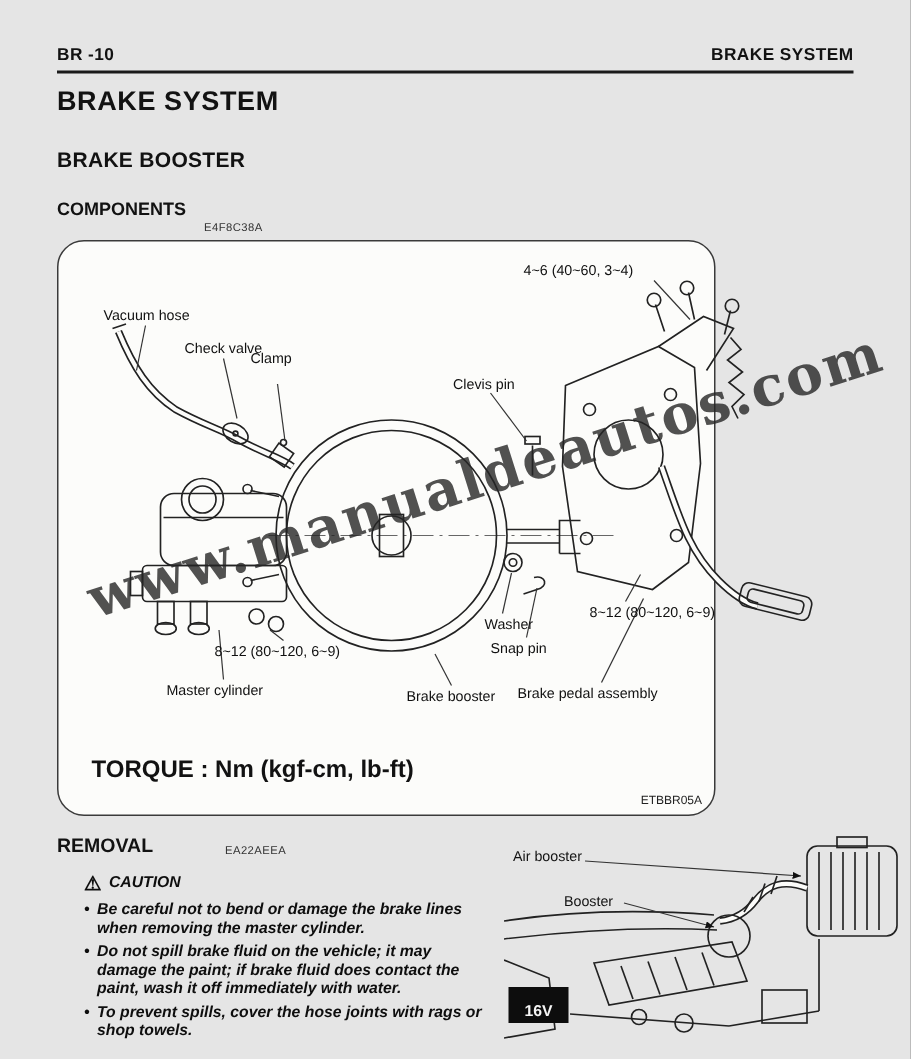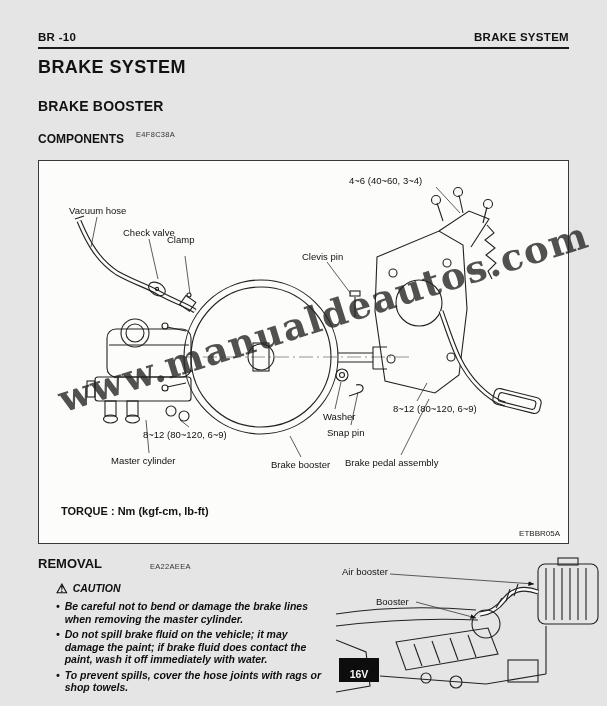--- a/index.html
+++ b/index.html
@@ -12,21 +12,21 @@
   .abs { position:absolute; }
   .hdr { font-size:11.5px; font-weight:bold; letter-spacing:.3px; }
   .rule { background:#1a1a1a; height:2px; }
   .h1 { font-size:18px; font-weight:bold; letter-spacing:.4px; }
   .h2 { font-size:14px; font-weight:bold; letter-spacing:.2px; }
   .h3 { font-size:12px; font-weight:bold; }
   .h4 { font-size:13px; font-weight:bold; }
   .code { font-size:7.5px; color:#333; letter-spacing:.3px; }
   .figbox { border:1px solid #3a3a3a; background:#fcfcfa; }
   .flabel { position:absolute; font-size:9.5px; white-space:nowrap; color:#101010; }
-  .torque-note { position:absolute; font-size:11px; font-weight:bold; }
+  .torque-note { position:absolute; font-size:16px; font-weight:bold; }
   .figcode { position:absolute; font-size:8px; color:#222; }
   .wm {
     position:absolute; left:14px; top:218px;
     font-family:"DejaVu Serif", serif; font-weight:bold;
     font-size:37px; letter-spacing:1.5px; white-space:nowrap;
     color:rgba(38,38,38,.8);
     transform:rotate(-17.5deg); transform-origin:0 0;
     pointer-events:none;
   }
   svg .ln { stroke:#222; fill:none; stroke-width:1.1; }
@@ -51,23 +51,23 @@
 <div class="page">
 
   <div class="abs hdr" style="left:38px; top:31px;">BR -10</div>
   <div class="abs hdr" style="right:38px; top:31px;">BRAKE SYSTEM</div>
   <div class="abs rule" style="left:38px; top:47px; width:531px;"></div>
 
   <div class="abs h1" style="left:38px; top:57px;">BRAKE SYSTEM</div>
   <div class="abs h2" style="left:38px; top:98px;">BRAKE BOOSTER</div>
 
   <div class="abs h3" style="left:38px; top:132px;">COMPONENTS</div>
-  <div class="abs code" style="left:136px; top:130px;">E4F8C38A</div>
-
-  <div class="abs figbox" style="left:38px; top:160px; width:531px; height:384px;">
+  <div class="abs code" style="left:136px; top:147px;">E4F8C38A</div>
+
+  <div class="abs figbox" style="left:38px; top:160px; width:439px; height:384px;border-radius:18px;">
 
     <svg width="529" height="382" viewBox="0 0 529 382">
 
       <line class="axis" x1="140" y1="196" x2="372" y2="196" stroke-dasharray="14 4 2 4"></line>
 
       <g>
         <path class="thick" d="M40,60 C50,84 60,100 78,112 C96,122 108,125 120,132 C136,141 148,144 156,150"></path>
         <path class="core" d="M40,60 C50,84 60,100 78,112 C96,122 108,125 120,132 C136,141 148,144 156,150"></path>
         <line class="ln" x1="36" y1="58" x2="45" y2="55"></line>
       </g>

